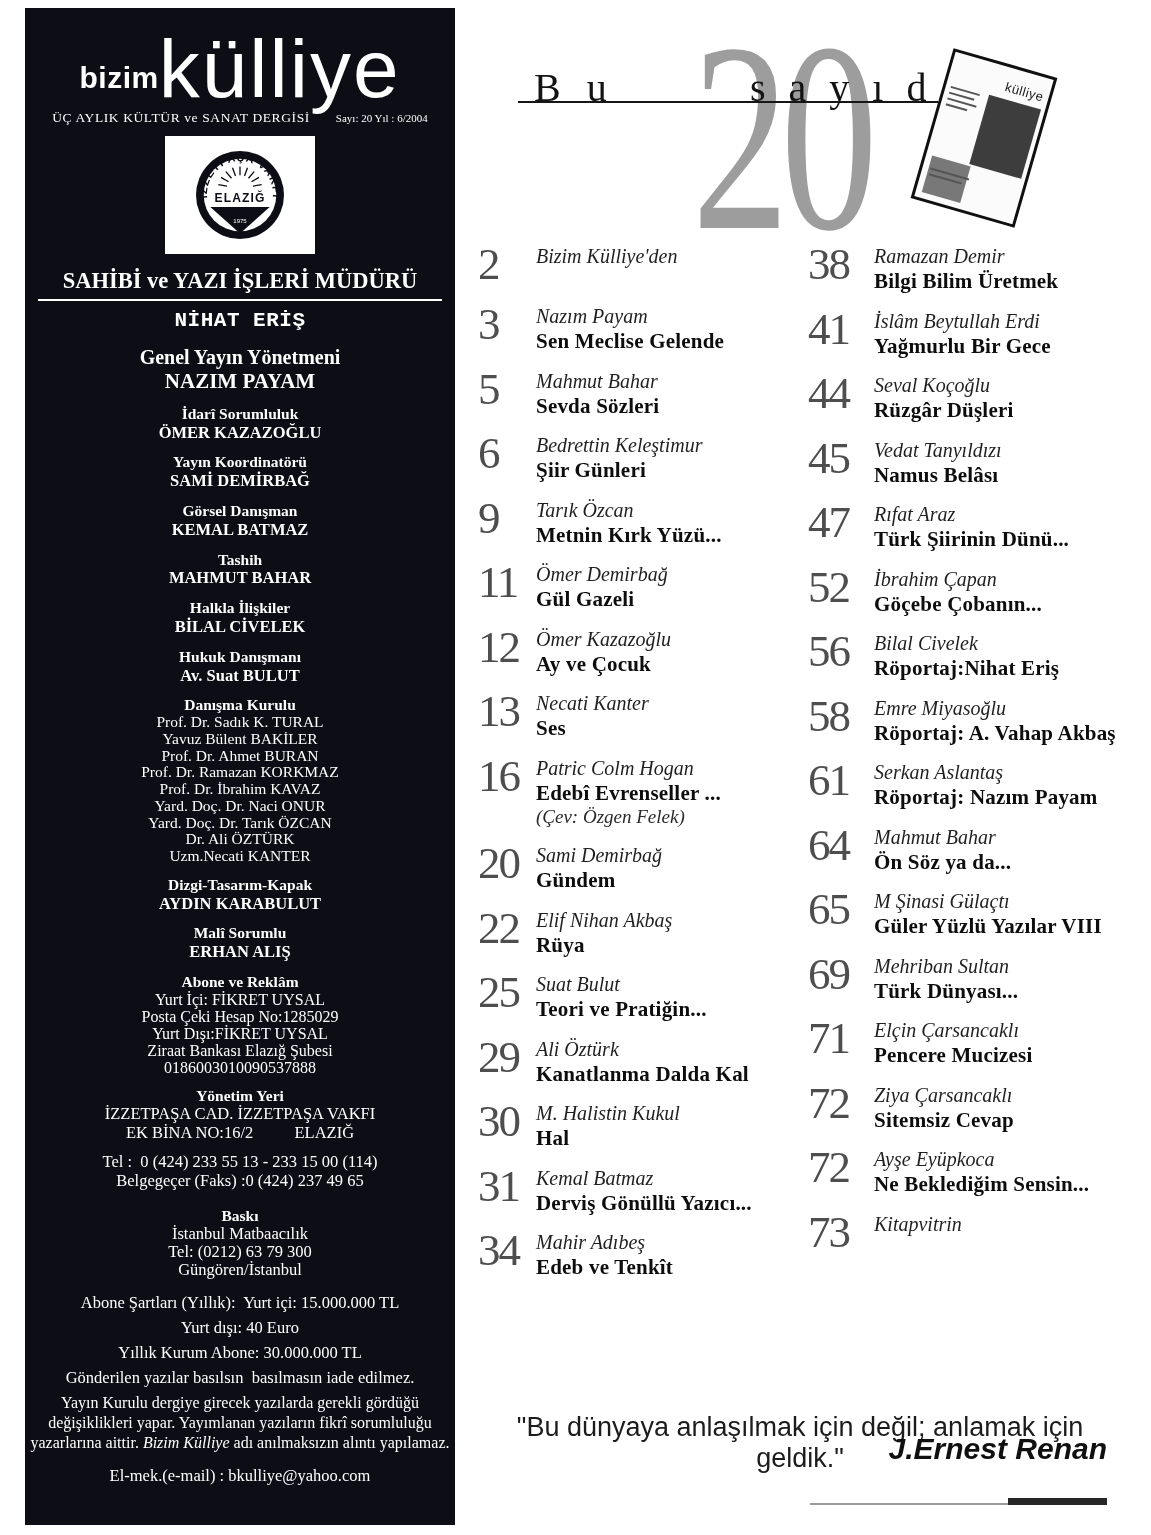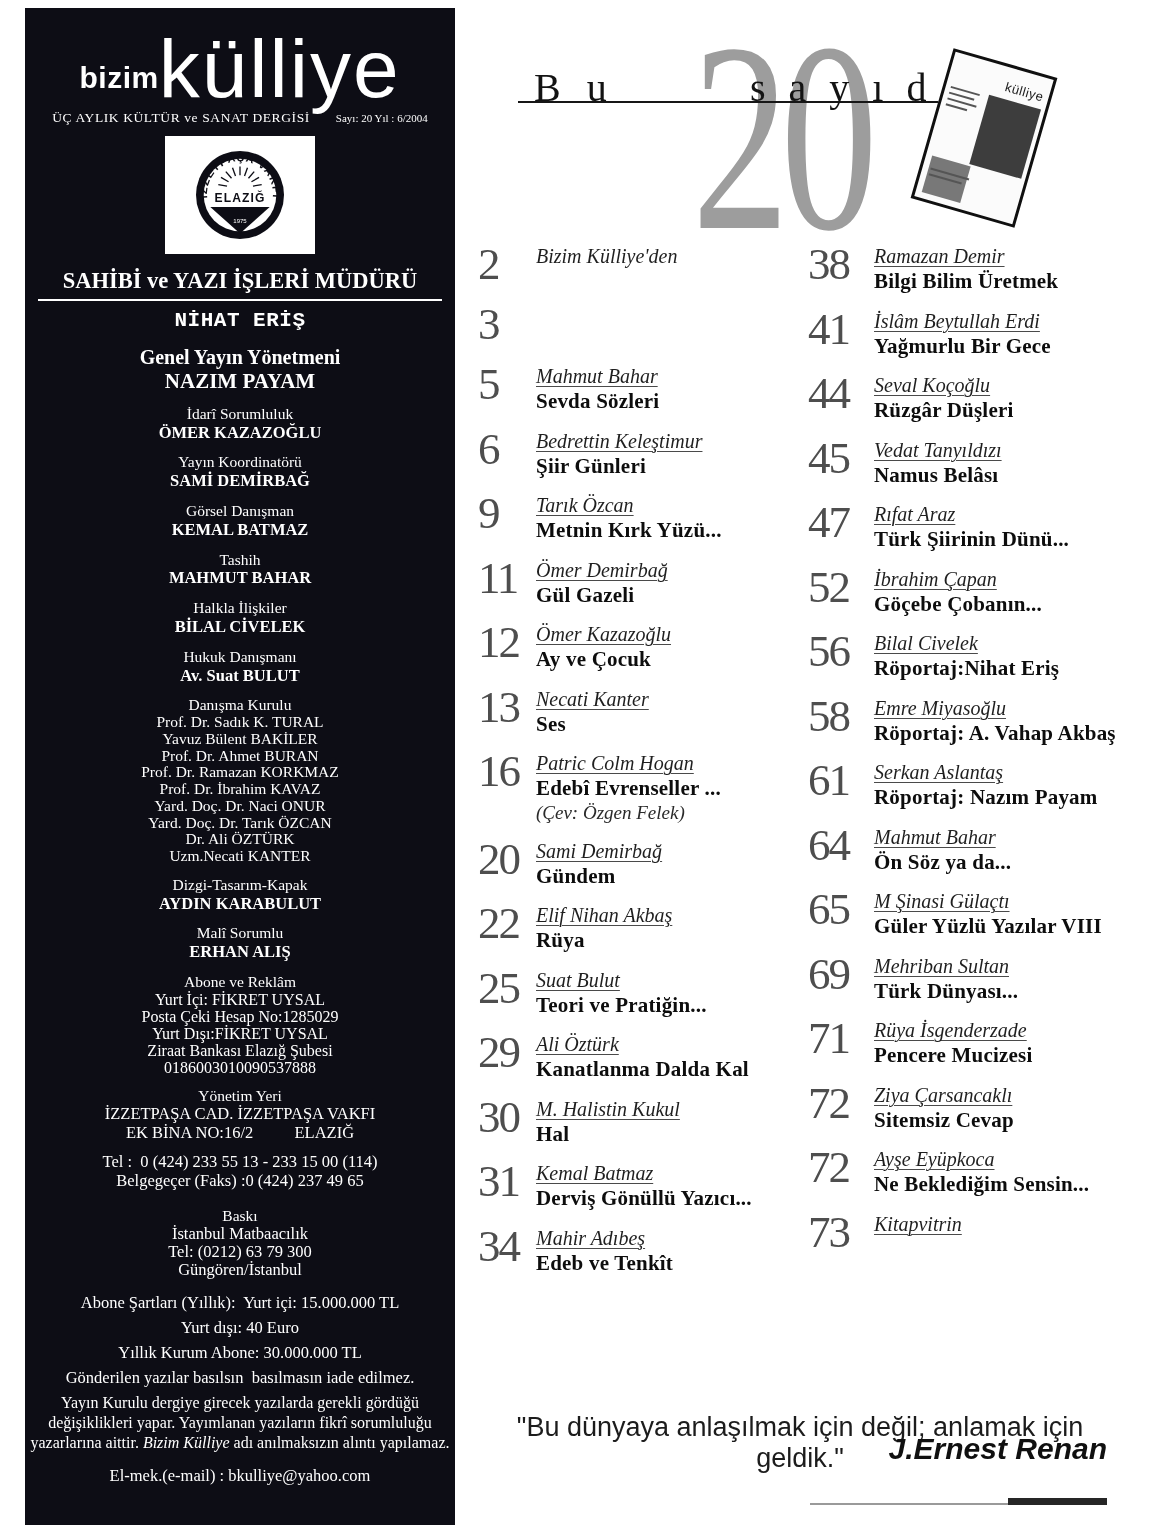--- a/index.html
+++ b/index.html
@@ -17,21 +17,21 @@
   .issue-info{font-size:11px;}
   .emblem-box{width:150px;height:118px;background:#ffffff;margin:10px auto 0;display:flex;align-items:center;justify-content:center;}
   .owner-block{margin-top:14px;}
   .owner-heading{font-weight:bold;font-size:22.5px;line-height:1.18;}
   .owner-rule{height:2px;background:#ffffff;width:404px;margin:4px auto 8px;}
   .owner-name{font-size:21px;font-weight:bold;letter-spacing:0.5px;font-family:Liberation Mono, monospace;}
   .chief-block{margin-top:14px;}
   .chief-title{font-size:20px;font-weight:bold;line-height:1.15;}
   .chief-name{font-size:21px;font-weight:bold;line-height:1.2;}
   .role-block{margin-top:11px;}
-  .role-title{font-size:15.5px;font-weight:normal;line-height:1.15;}
+  .role-title{font-size:15.5px;font-weight:bold;line-height:1.15;}
   .role-name{font-size:16.5px;font-weight:bold;line-height:1.2;}
   .role-name.regular{font-weight:bold;}
   .adv-member{font-size:15.5px;line-height:1.08;}
   .sb-line{font-size:16px;line-height:1.07;}
   .mgmt-line{font-size:16.5px;line-height:1.12;}
   .phone-line{font-size:16.5px;line-height:1.15;}
   .print-line{font-size:16.5px;line-height:1.1;}
   .terms-block{margin-top:14px;}
   .terms-line{font-size:16.5px;line-height:1.2;margin:5px 0;}
   .policy-par{font-size:16px;line-height:1.28;margin:4px 2px 12px;}
@@ -60,21 +60,21 @@
 
   
   .toc-columns{position:absolute;left:478px;top:243px;display:flex;z-index:1;}
   .toc-col{display:flex;flex-direction:column;}
   .toc-col.left{width:330px;}
   .toc-col.right{width:343px;}
   .entry{display:flex;margin-bottom:14px;min-height:46px;}
   .num{flex:none;width:58px;font-size:45px;line-height:0.95;color:#4e4e4e;letter-spacing:-2px;}
   .toc-col.right .num{width:66px;}
   .entry-body{padding-top:2px;text-align:left;}
-  .author{font-size:20px;font-style:italic;color:#1f1f1f;text-decoration:underline;
+  .author{font-size:20px;font-style:italic;color:#1f1f1f;
           text-underline-offset:3px;text-decoration-thickness:1px;text-decoration-color:#4a4a4a;}
   .author.plain{text-decoration:none;}
   .title{font-size:21px;font-weight:bold;color:#0d0d0d;margin-top:2px;letter-spacing:0.2px;line-height:1.12;}
   .note{font-size:19px;font-style:italic;color:#2a2a2a;margin-top:1px;}
 
   
   .quote-text{position:absolute;left:470px;top:1412px;width:660px;text-align:center;
               font-family:"Liberation Sans",sans-serif;font-size:27px;color:#1c1c1c;}
   .quote-attrib{position:absolute;left:470px;top:1432px;width:637px;text-align:right;
                 font-family:"Liberation Sans",sans-serif;font-size:30px;font-weight:bold;font-style:italic;color:#101010;}
@@ -240,20 +240,24 @@
     <div class="toc-col left">
 
       <div class="entry">
         <div class="num">2</div>
         <div class="entry-body">
             <div class="author plain">Bizim Külliye'den</div>
           </div>
       </div>
       <div class="entry">
         <div class="num">3</div>
+        <div class="entry-body">
+          <div class="author">Nazım Payam</div>
+          <div class="title">Sen Meclise Gelende</div>
+        </div>
       </div>
       <div class="entry">
         <div class="num">5</div>
         <div class="entry-body">
           <div class="author">Mahmut Bahar</div>
           <div class="title">Sevda Sözleri</div>
         </div>
       </div>
       <div class="entry">
         <div class="num">6</div>
@@ -430,21 +434,21 @@
       <div class="entry">
         <div class="num">69</div>
         <div class="entry-body">
           <div class="author">Mehriban Sultan</div>
           <div class="title">Türk Dünyası...</div>
         </div>
       </div>
       <div class="entry">
         <div class="num">71</div>
         <div class="entry-body">
-          <div class="author">Rüya İsgenderzade</div>
+          <div class="author">Elçin Çarsancaklı</div>
           <div class="title">Pencere Mucizesi</div>
         </div>
       </div>
       <div class="entry">
         <div class="num">72</div>
         <div class="entry-body">
           <div class="author">Ziya Çarsancaklı</div>
           <div class="title">Sitemsiz Cevap</div>
         </div>
       </div>

